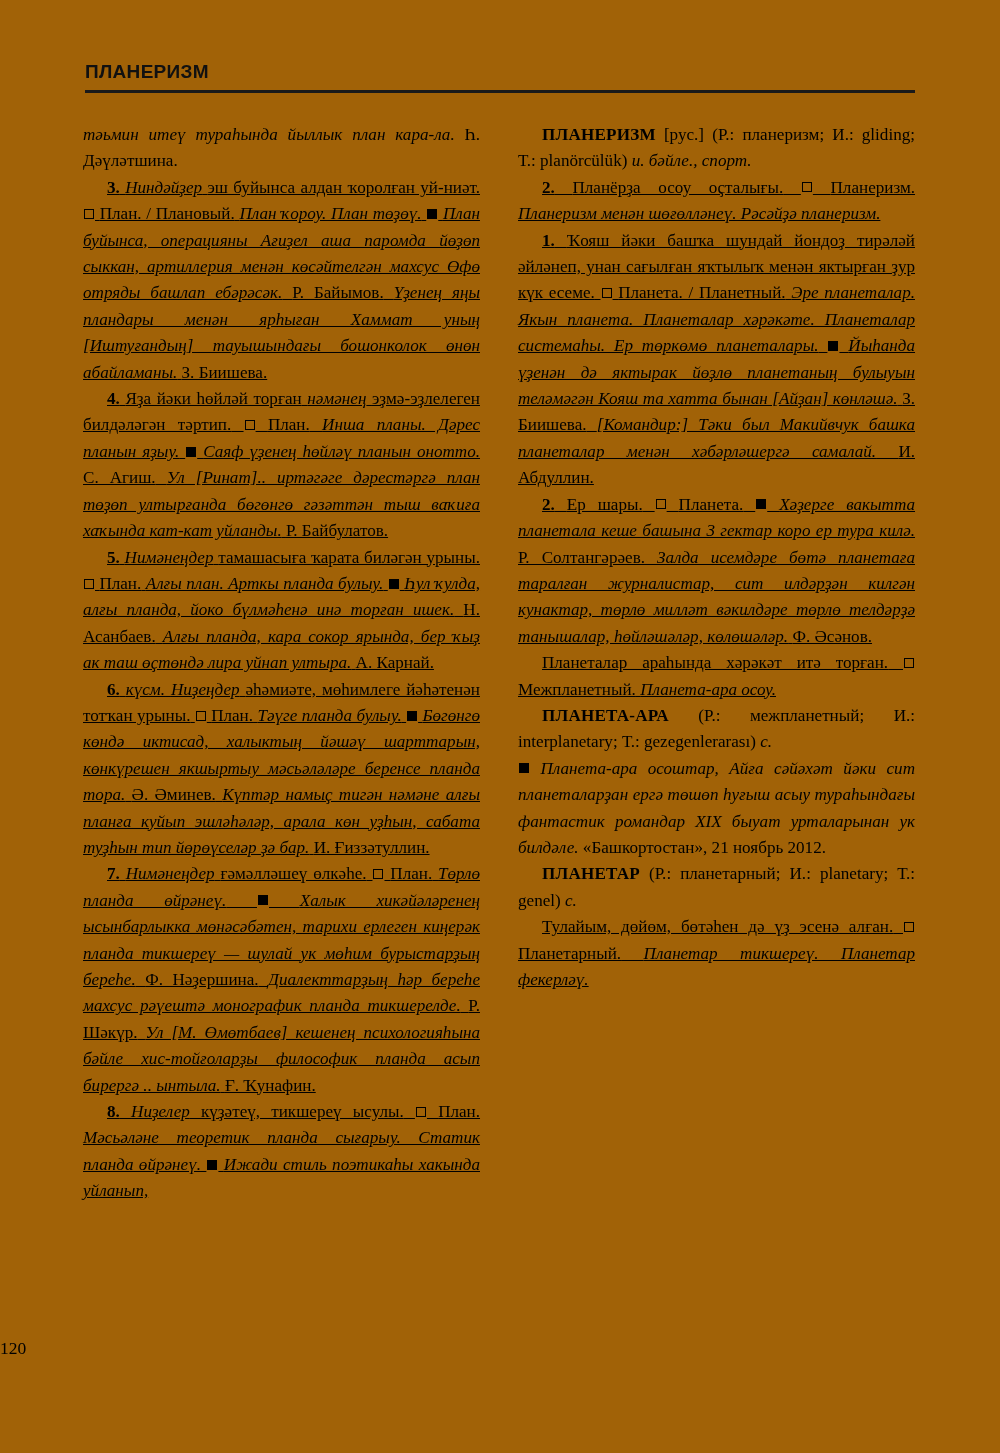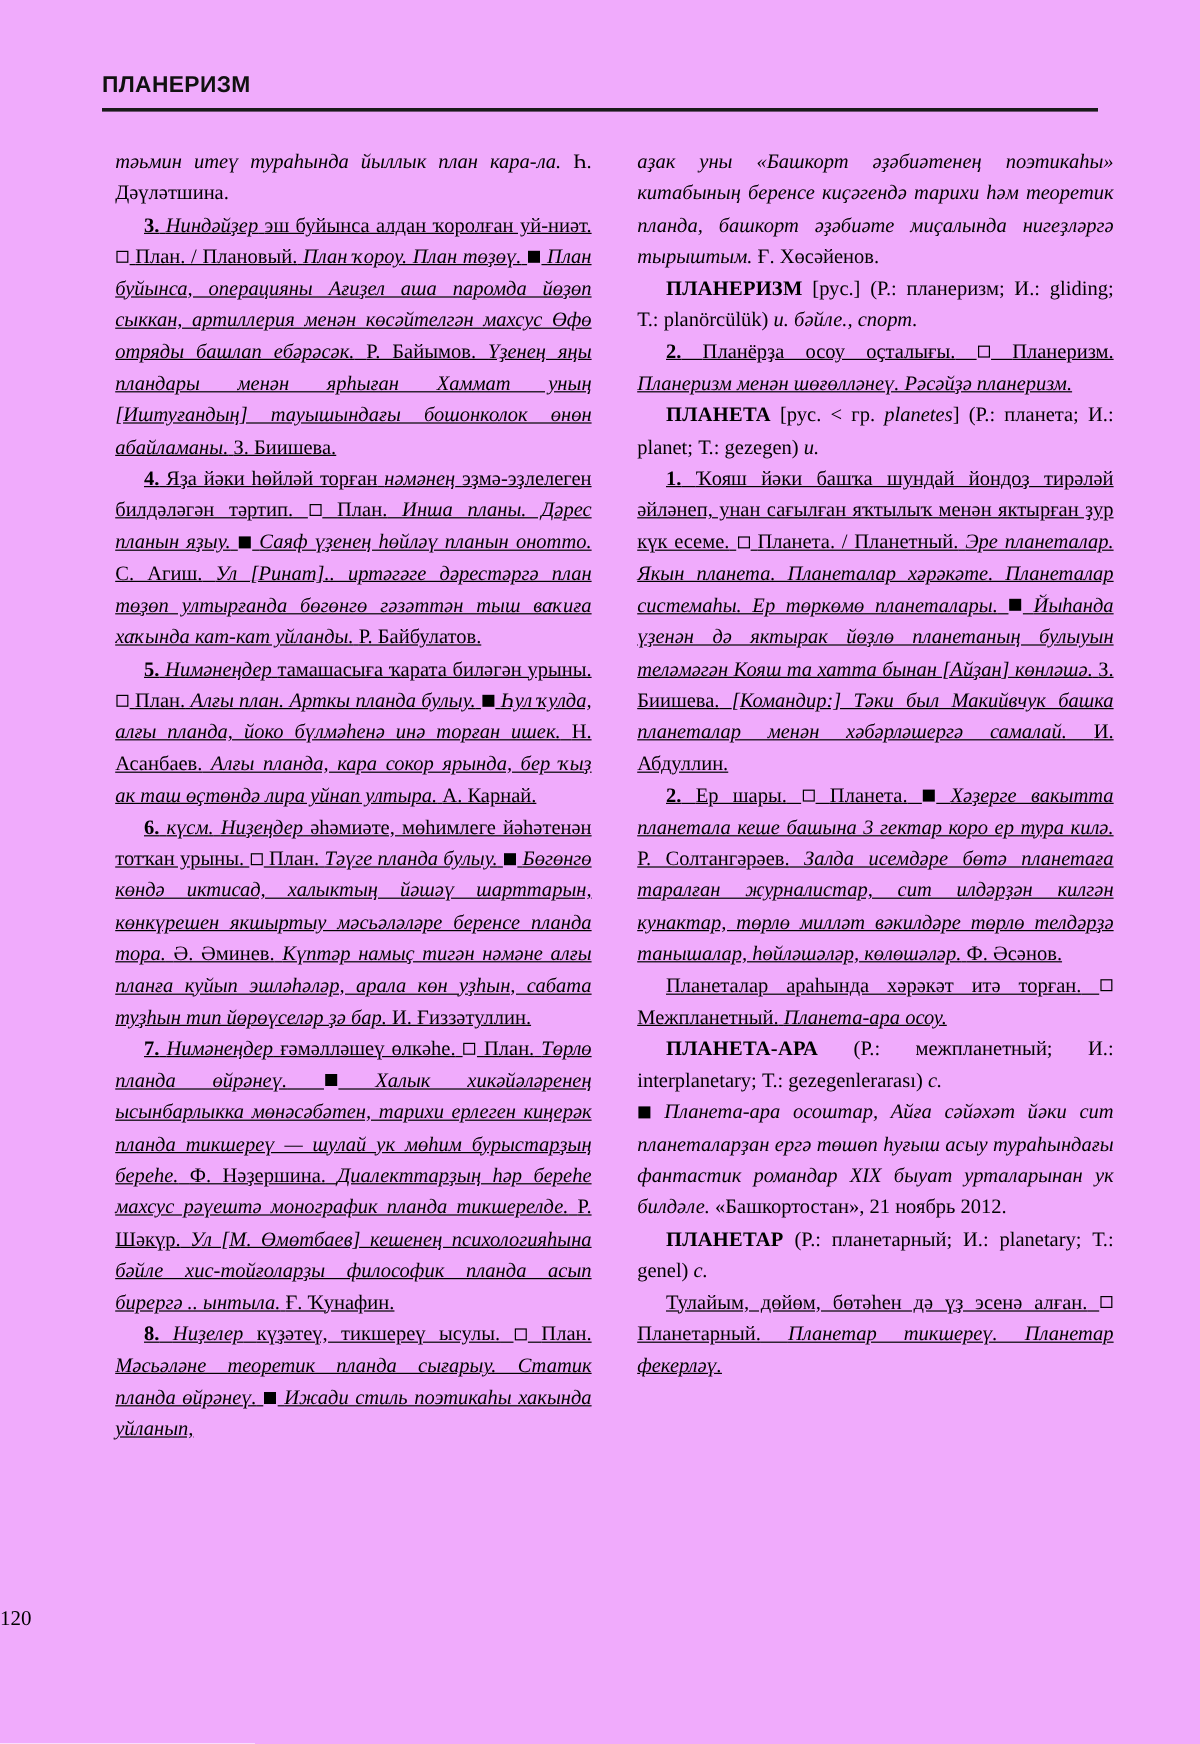--- a/index.html
+++ b/index.html
@@ -4,21 +4,21 @@
 <style>
   html, body {
     margin: 0;
     padding: 0;
     background: #ffffff;
   }
   .page {
     position: relative;
     width: 1000px;
     height: 1453px;
-    background: #f0abfc;
+    background: #a16207;
     box-sizing: border-box;
     font-family: "Liberation Serif", "DejaVu Serif", serif;
     color: #000000;
     overflow: hidden;
   }
 
   
   .runhead {
     position: absolute;
     left: 85px;
@@ -36,21 +36,21 @@
   .runhead-rule {
     margin-top: 9px;
     height: 2.5px;
     background: #1a1a1a;
     width: 100%;
   }
 
   
   .columns {
     position: absolute;
-    left: 96px;
+    left: 83px;
     top: 122px;
     width: 832px;
     display: flex;
     gap: 38px;
   }
   .col {
     width: 397px;
   }
 
   
@@ -131,28 +131,26 @@
       <p class="para sense nostretch"><span class="sensenum">6.</span> <i>күсм.</i> <i>Ниҙеңдер</i> <span class="rom">әһәмиәте, мөһимлеге йәһәтенән тотҡан урыны.</span> <span class="sq-open"></span> <span class="rom">План.</span> <i>Тәүге планда булыу.</i> <span class="sq-fill"></span> <i>Бөгөнгө көндә иктисад, халыктың йәшәү шарттарын, көнкүрешен якшыртыу мәсьәләләре беренсе планда тора.</i> <span class="rom">Ә. Әминев.</span> <i>Күптәр намыҫ тигән нәмәне алғы планға куйып эшләһәләр, арала көн уҙһын, сабата туҙһын тип йөрөүселәр ҙә бар.</i> <span class="rom">И. Ғиззәтуллин.</span></p>
 
       <p class="para sense nostretch"><span class="sensenum">7.</span> <i>Нимәнеңдер</i> <span class="rom">ғәмәлләшеү өлкәһе.</span> <span class="sq-open"></span> <span class="rom">План.</span> <i>Төрлө планда өйрәнеү.</i> <span class="sq-fill"></span> <i>Халык хикәйәләренең ысынбарлыкка мөнәсәбәтен, тарихи ерлеген киңерәк планда тикшереү — шулай ук мөһим бурыстарҙың береһе.</i> <span class="rom">Ф. Нәҙершина.</span> <i>Диалекттарҙың һәр береһе махсус рәүештә монографик планда тикшерелде.</i> <span class="rom">Р. Шәкүр.</span> <i>Ул [М. Өмөтбаев] кешенең психологияһына бәйле хис-тойғоларҙы философик планда асып бирергә .. ынтыла.</i> <span class="rom">Ғ. Ҡунафин.</span></p>
 
       <p class="para sense"><span class="sensenum">8.</span> <i>Ниҙелер</i> <span class="rom">күҙәтеү, тикшереү ысулы.</span> <span class="sq-open"></span> <span class="rom">План.</span> <i>Мәсьәләне теоретик планда сығарыу. Статик планда өйрәнеү.</i> <span class="sq-fill"></span> <i>Ижади стиль поэтикаһы хакында уйланып,</i></p>
 
     </div>
 
     <div class="col">
 
-      <p class="para cont nostretch"><i>аҙак уны «Башкорт әҙәбиәтенең поэтикаһы» китабының беренсе киҫәгендә тарихи һәм теоретик планда, башкорт әҙәбиәте миҫалында нигеҙләргә тырыштым.</i> <span class="rom">Ғ. Хөсәйенов.</span></p>
 
       <p class="para entry nostretch"><span class="headword">ПЛАНЕРИЗМ</span> <span class="rom">[рус.]</span> <span class="rom">(Р.: планеризм; И.: gliding; Т.: planörcülük)</span> <i>и. бәйле., спорт.</i></p>
 
 
       <p class="para sense nostretch"><span class="sensenum">2.</span> <span class="rom">Планёрҙа осоу оҫталығы.</span> <span class="sq-open"></span> <span class="rom">Планеризм.</span> <i>Планеризм менән шөғөлләнеү. Рәсәйҙә планеризм.</i></p>
 
-      <p class="para entry nostretch"><span class="headword">ПЛАНЕТА</span> <span class="rom">[рус. &lt; гр. <i>planetes</i>]</span> <span class="rom">(Р.: планета; И.: planet; Т.: gezegen)</span> <i>и.</i></p>
 
       <p class="para sense nostretch"><span class="sensenum">1.</span> <span class="rom">Ҡояш йәки башҡа шундай йондоҙ тирәләй әйләнеп, унан сағылған яҡтылыҡ менән яктырған ҙур күк есеме.</span> <span class="sq-open"></span> <span class="rom">Планета. / Планетный.</span> <i>Эре планеталар. Якын планета. Планеталар хәрәкәте. Планеталар системаһы. Ер төркөмө планеталары.</i> <span class="sq-fill"></span> <i>Йыһанда үҙенән дә яктырак йөҙлө планетаның булыуын теләмәгән Кояш та хатта бынан [Айҙан] көнләшә.</i> <span class="rom">З. Биишева.</span> <i>[Командир:] Тәки был Макийвчук башка планеталар менән хәбәрләшергә самалай.</i> <span class="rom">И. Абдуллин.</span></p>
 
       <p class="para sense nostretch"><span class="sensenum">2.</span> <span class="rom">Ер шары.</span> <span class="sq-open"></span> <span class="rom">Планета.</span> <span class="sq-fill"></span> <i>Хәҙерге вакытта планетала кеше башына 3 гектар коро ер тура килә.</i> <span class="rom">Р. Солтангәрәев.</span> <i>Залда исемдәре бөтә планетаға таралған журналистар, сит илдәрҙән килгән кунактар, төрлө милләт вәкилдәре төрлө телдәрҙә танышалар, һөйләшәләр, көлөшәләр.</i> <span class="rom">Ф. Әсәнов.</span></p>
 
       <p class="para sense nostretch"><span class="rom">Планеталар араһында хәрәкәт итә торған.</span> <span class="sq-open"></span> <span class="rom">Межпланетный.</span> <i>Планета-ара осоу.</i></p>
 
       <p class="para entry nostretch"><span class="headword">ПЛАНЕТА-АРА</span> <span class="rom">(Р.: межпланетный; И.: interplanetary; Т.: gezegenlerarası)</span> <i>с.</i></p>
 
       <p class="para cont nostretch"><span class="sq-fill"></span> <i>Планета-ара осоштар, Айға сәйәхәт йәки сит планеталарҙан ергә төшөп һуғыш асыу тураһындағы фантастик романдар XIX быуат урталарынан ук билдәле.</i> <span class="rom">«Башкортостан», 21 ноябрь 2012.</span></p>

